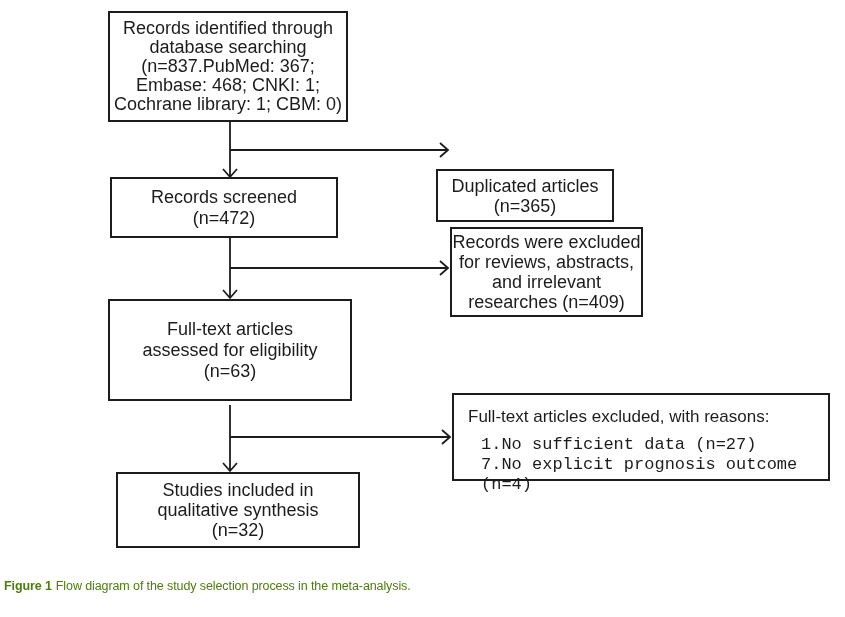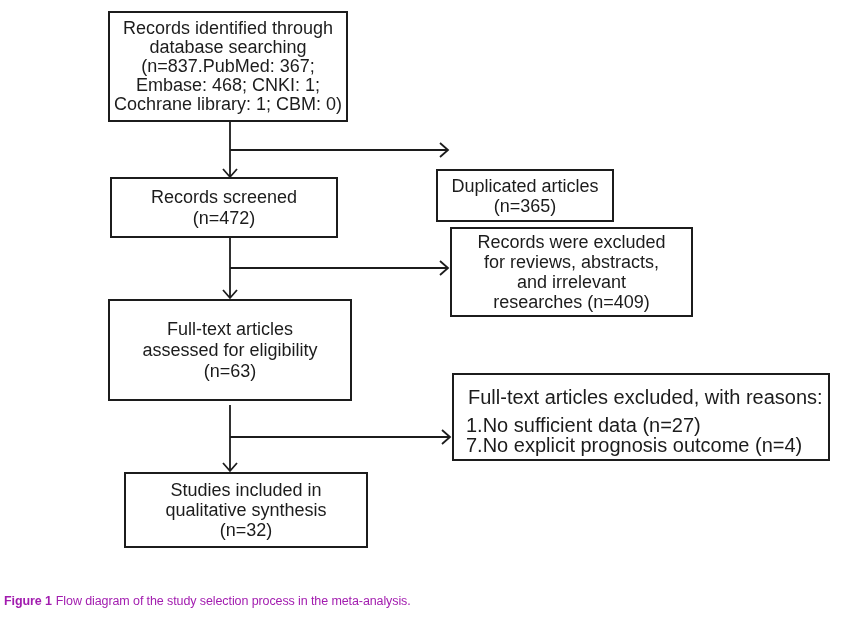--- a/index.html
+++ b/index.html
@@ -26,56 +26,56 @@
     justify-content: center;
     text-align: center;
     font-size: 18px;
     line-height: 20px;
     white-space: pre-line;
     z-index: 2;
   }
   #box-identified       { left:108px; top:11px;  width:240px; height:111px; line-height:19px; }
   #box-duplicated       { left:436px; top:124px; width:178px; height:53px;margin-top:45px;  }
   #box-screened         { left:110px; top:177px; width:228px; height:61px;  line-height:21px; }
-  #box-excluded-screen  { left:450px; top:227px; width:243px; height:90px;  }
+  #box-excluded-screen  { left:450px; top:227px; width:193px; height:90px;  }
   #box-fulltext         { left:108px; top:299px; width:244px; height:102px; line-height:21px; }
-  #box-included         { left:124px; top:472px; width:244px; height:76px;  }
+  #box-included         { left:116px; top:472px; width:244px; height:76px;  }
   #box-excluded-full {
     position: absolute;
     box-sizing: border-box;
     border: 2px solid #1c1c1c;
     background: #ffffff;
-    left: 452px; top: 373px; width: 378px; height: 88px;
-    font-size: 20px;
+    left: 452px; top: 393px; width: 378px; height: 88px;
+    font-size: 17px;
     line-height: 20px;
     text-align: left;
     z-index: 2;
   }
   #box-excluded-full .reasons-title {
     padding: 12px 0 0 14px;
   }
   #box-excluded-full .reasons-list {
-    padding: 8px 0 0 12px;
+    padding: 8px 0 0 27px;
+    font-family: Liberation Mono, monospace;
   }
   #arrow-layer {
     position: absolute;
     left: 0; top: 0;
     width: 845px; height: 617px;
     z-index: 1;
   }
   #caption {
     position: absolute;
     left: 4px;
     top: 577px;
     width: 800px;
     font-size: 12.5px;
     line-height: 18.5px;
     letter-spacing: -0.1px;
-    color: #a21caf;
-    margin-top: 15px;
+    color: #4d7c0f;
   }
   .cap-label { font-weight: bold; margin-right: 4px; }
 </style>
 </head>
 <body>
 
 <div id="canvas">
 
   <svg id="arrow-layer" viewBox="0 0 845 617" xmlns="http://www.w3.org/2000/svg" fill="none" stroke="#1c1c1c" stroke-width="1.8">
 

